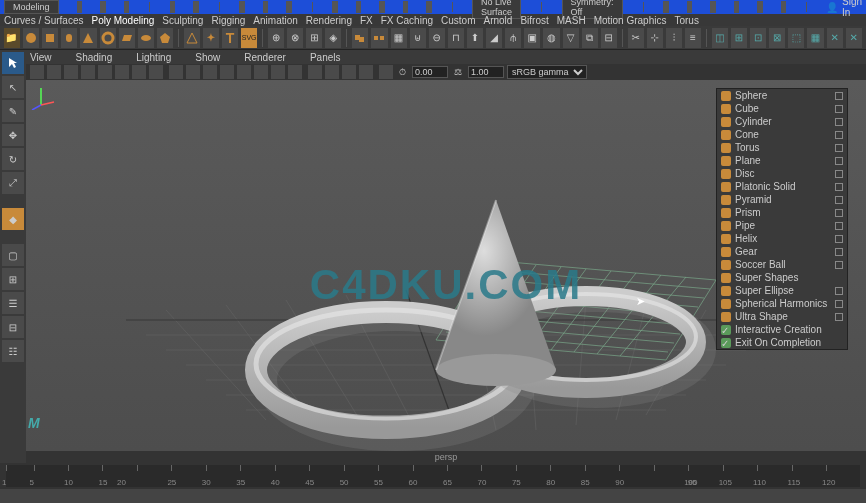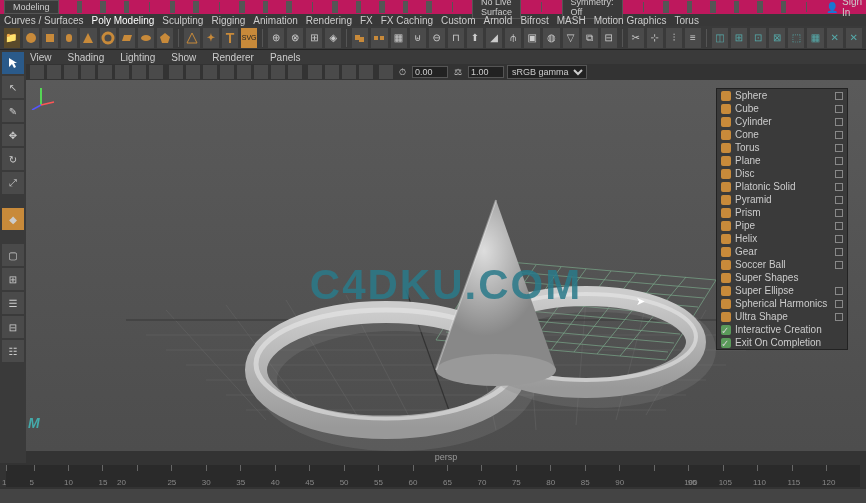--- a/index.html
+++ b/index.html
@@ -1,33 +1,33 @@
 <!DOCTYPE html>
 <html><head>
 <meta charset="utf-8">
 <style>
 *{margin:0;padding:0;box-sizing:border-box;font-family:Arial,sans-serif;font-size:10px;color:#ccc;user-select:none}
 body{background:#444;width:866px;height:503px;overflow:hidden;position:relative}
-.topbar{height:14px;background:#be185d;display:flex;align-items:center;padding:0 4px;gap:18px}
+.topbar{height:14px;background:#1d4ed8;display:flex;align-items:center;padding:0 4px;gap:18px}
 .topbar .dd{background:#3a3a3a;padding:1px 8px;border:1px solid #555;font-size:9px}
 .topbar .ico{width:12px;height:12px;background:#555;display:inline-block}
 .topbar .sep{width:1px;height:10px;background:#555;margin:0 2px}
 .menubar{height:12px;background:#383838;display:flex;align-items:center;padding:0 4px;gap:8px;font-size:9px;color:#aaa}
 .menubar span{cursor:pointer}
 .shelf{height:24px;background:#3a3a3a;display:flex;align-items:center;padding:0 4px;gap:3px;border-bottom:1px solid #222}
 .shelf .tool{width:20px;height:20px;background:#4a4a4a;display:flex;align-items:center;justify-content:center;cursor:pointer}
 .shelf .tool svg{width:14px;height:14px}
 .shelf .sep{width:1px;height:18px;background:#555;margin:0 2px}
 .main{display:flex;height:calc(100% - 90px)}
 .lefttools{width:26px;background:#3a3a3a;display:flex;flex-direction:column;padding:2px;gap:2px}
 .lefttools .tb{width:22px;height:22px;background:#4a4a4a;display:flex;align-items:center;justify-content:center;cursor:pointer}
 .lefttools .tb.sel{background:#2a5a8a}
 .lefttools .gap{height:10px}
 .viewport-wrap{flex:1;display:flex;flex-direction:column;background:#555}
-.vmenu{height:14px;background:#3a3a3a;display:flex;align-items:center;padding:0 4px;gap:16px;font-size:9px}
+.vmenu{height:14px;background:#3a3a3a;display:flex;align-items:center;padding:0 4px;gap:24px;font-size:9px}
 .vtoolbar{height:16px;background:#333;display:flex;align-items:center;padding:0 4px;gap:3px}
 .vtoolbar .vb{width:14px;height:14px;background:#4a4a4a;cursor:pointer}
 .vtoolbar .txt{font-size:9px;padding:0 3px}
 .vtoolbar input{background:#222;border:1px solid #555;color:#ccc;width:36px;font-size:9px;padding:0 2px}
 .vtoolbar select{background:#222;border:1px solid #555;color:#ccc;font-size:9px;width:80px}
 .viewport{flex:1;position:relative;background:linear-gradient(180deg,#5a5a5a 0%,#4d4d4d 100%);overflow:hidden}
 .viewport svg{position:absolute;top:0;left:0}
 .watermark{position:absolute;top:50%;left:50%;transform:translate(-50%,-10%);font-size:42px;font-weight:bold;color:#2a7a8a;letter-spacing:2px;opacity:.85}
 .cursor{position:absolute;top:215px;left:610px;font-size:11px;color:#fff}
 .vbottom{height:12px;background:#333;text-align:center;font-size:9px;color:#999;line-height:12px}

